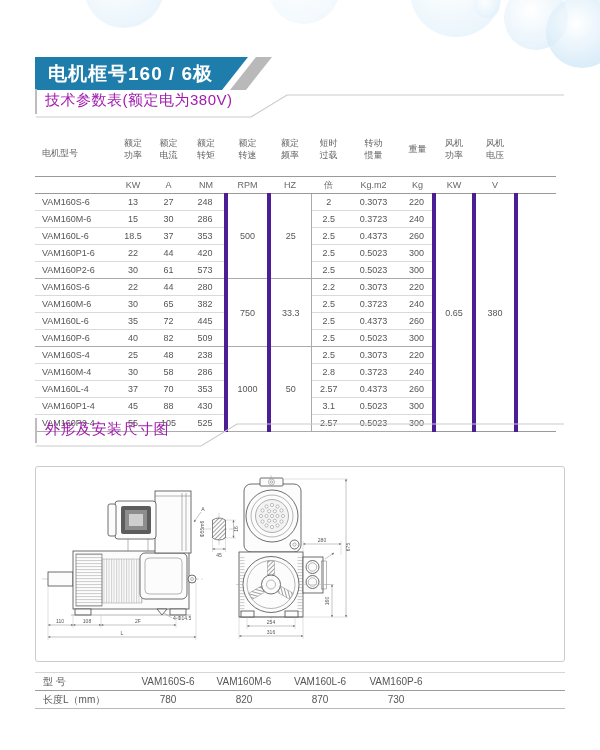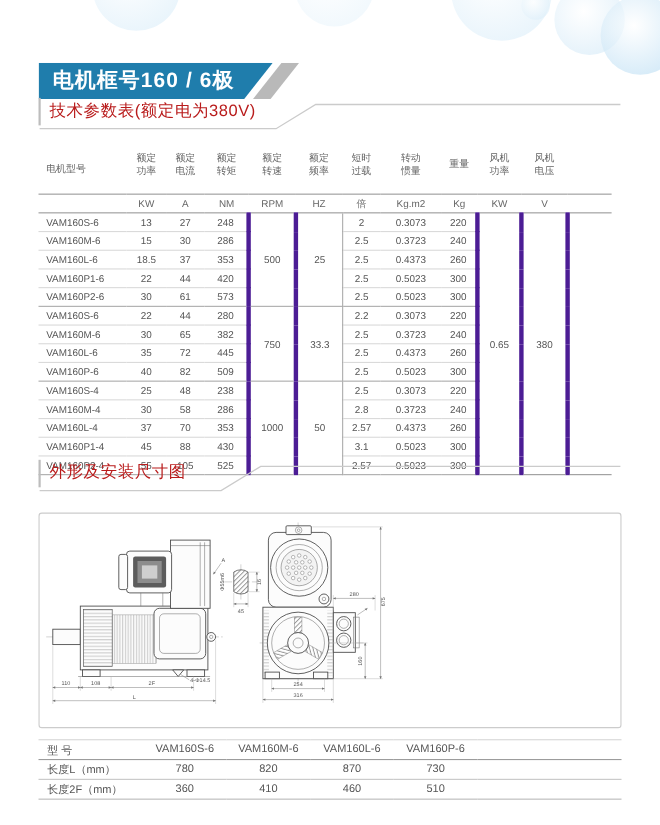--- a/index.html
+++ b/index.html
@@ -20,21 +20,21 @@
   .banner .blue{position:absolute;left:0;top:0;width:245px;height:33px;background:#1f7dac;
       clip-path:polygon(0 0,213px 0,187px 33px,0 33px);}
   .banner .gray{position:absolute;left:0;top:0;width:245px;height:33px;background:#b9b9b9;
       clip-path:polygon(221px 0,237px 0,211px 33px,195px 33px);}
   .banner .txt{position:absolute;left:13px;top:0;line-height:33px;color:#fff;font-size:19px;
       font-weight:bold;letter-spacing:1px;}
 
   .sec{position:absolute;left:35px;width:530px;height:34px;}
   .sec1{top:86px;} .sec2{top:415px;padding-left:19px;}
   .sec .bar{position:absolute;left:0;top:3px;width:2px;height:25px;background:#bdbdbd;}
-  .sec .t{position:absolute;left:10px;top:5px;font-size:15px;color:#b91c1c;letter-spacing:.5px;}
+  .sec .t{position:absolute;left:10px;top:5px;font-size:15px;color:#a21caf;letter-spacing:.5px;}
   .sec svg{position:absolute;left:0;top:0;}
 
   
   .spec-wrap{position:absolute;left:35px;top:124px;}
   table.spec{border-collapse:collapse;table-layout:fixed;width:521px;font-size:9px;font-family:"Liberation Sans",sans-serif;}
   .spec th{font-size:9px;font-weight:normal;color:#666;padding:0;}
   .spec .h-name th{height:36px;vertical-align:middle;white-space:pre-line;line-height:1.3;}
   .spec .h-name th.th-model{text-align:left;padding-left:7px;vertical-align:bottom;padding-bottom:16px;}
   .spec .h-unit th{height:16px;border-top:1px solid #9a9a9a;border-bottom:1px solid #9a9a9a;}
   .spec td{height:16px;padding:0;text-align:center;color:#555;border-bottom:1px solid #dadada;overflow:hidden;}
@@ -479,24 +479,16 @@
       <td></td>
     </tr>
     <tr>
       <td class="lbl">长度L（mm）</td>
       <td>780</td>
       <td>820</td>
       <td>870</td>
       <td>730</td>
       <td></td>
     </tr>
-    <tr>
-      <td class="lbl">长度2F（mm）</td>
-      <td>360</td>
-      <td>410</td>
-      <td>460</td>
-      <td>510</td>
-      <td></td>
-    </tr>
   </tbody>
     </table>
 
 </div>
 
 </body></html>

